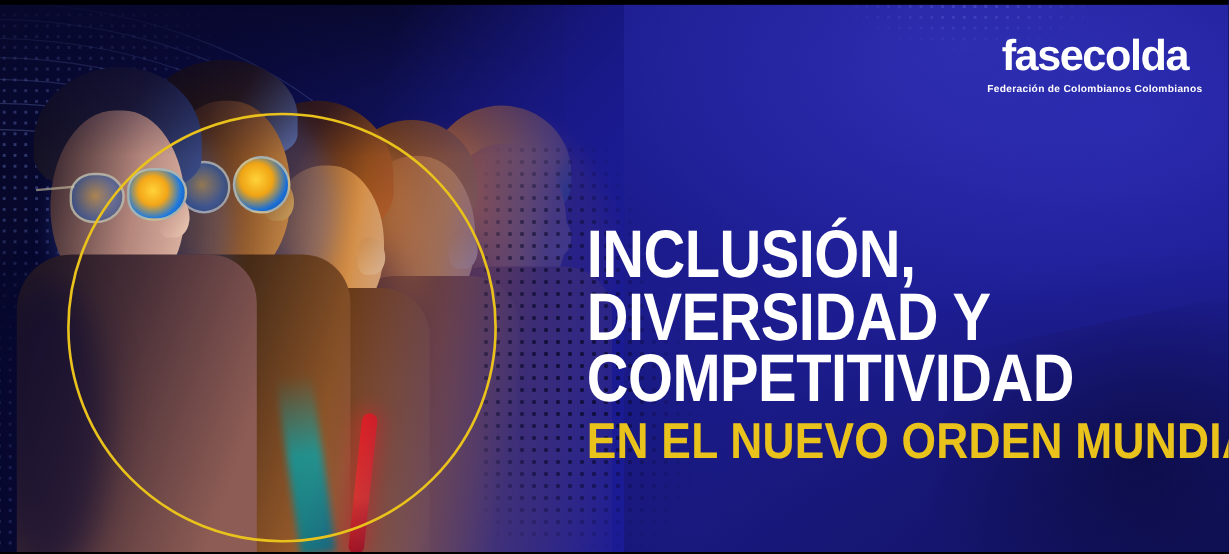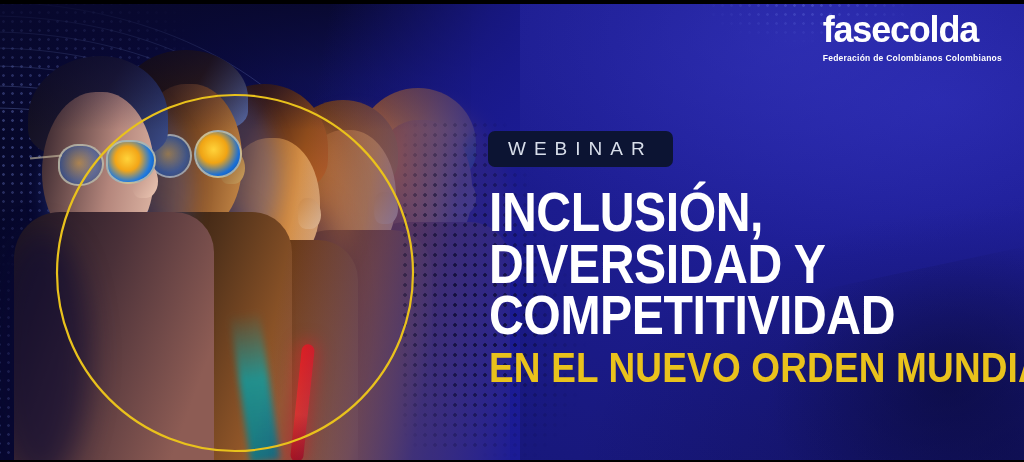--- a/index.html
+++ b/index.html
@@ -159,21 +159,21 @@
   .hl.white{color:#FFFFFF;}
   .hl.gold{
     color:#E9C21C;
     font-size:42px;
     margin-top:8px;
     letter-spacing:.2px;
     transform:scaleX(.88);
   }
 
   
-  .logo{position:absolute;right:22px;top:12px;z-index:40;text-align:left;}
+  .logo{position:absolute;right:22px;top:28px;z-index:40;text-align:center;}
   .logo-word{
     display:block;
     color:#ffffff;
     font-size:36px;
     font-weight:700;
     letter-spacing:-1.2px;
     line-height:1;
   }
   .logo-tag{
     display:block;
@@ -316,21 +316,20 @@
     <div class="people-fade"></div>
   </div>
 
   <div class="dots dots-dark dots-mid"></div>
   <div class="dots dots-dark dots-right"></div>
 
   <svg class="arc" viewBox="0 0 430 430">
     <circle cx="215" cy="215" r="178"></circle>
   </svg>
 
-  <div class="webinar-badge">WEBINAR</div>
 
   <div class="headline">
     <span class="hl white">INCLUSIÓN,</span>
     <span class="hl white">DIVERSIDAD Y</span>
     <span class="hl white">COMPETITIVIDAD</span>
     <span class="hl gold">EN EL NUEVO ORDEN MUNDIAL</span>
   </div>
 
   <div class="logo">
     <span class="logo-word">fasecolda</span>

